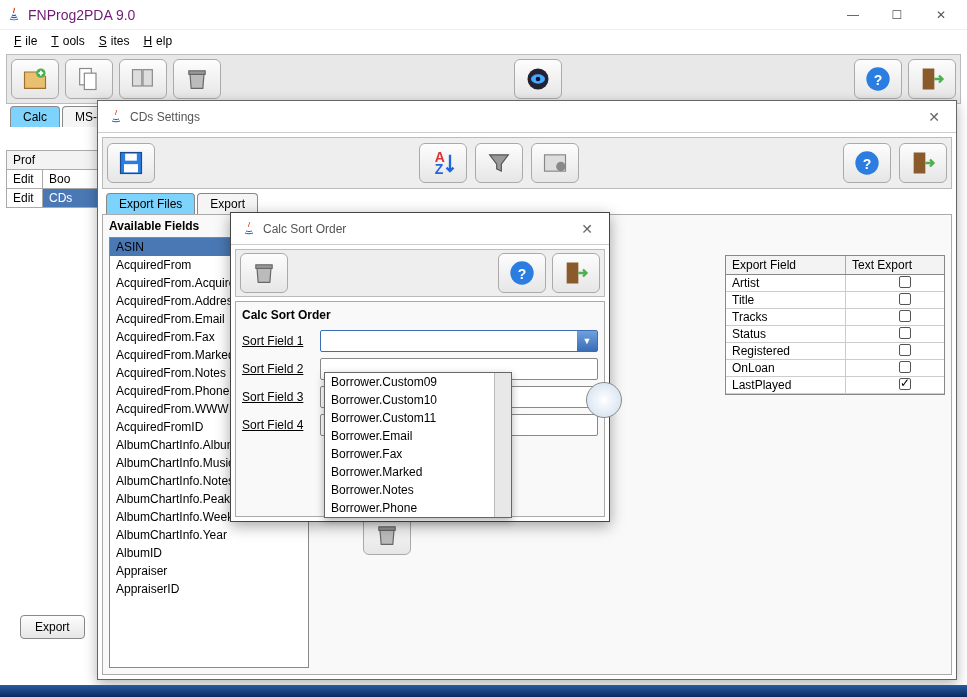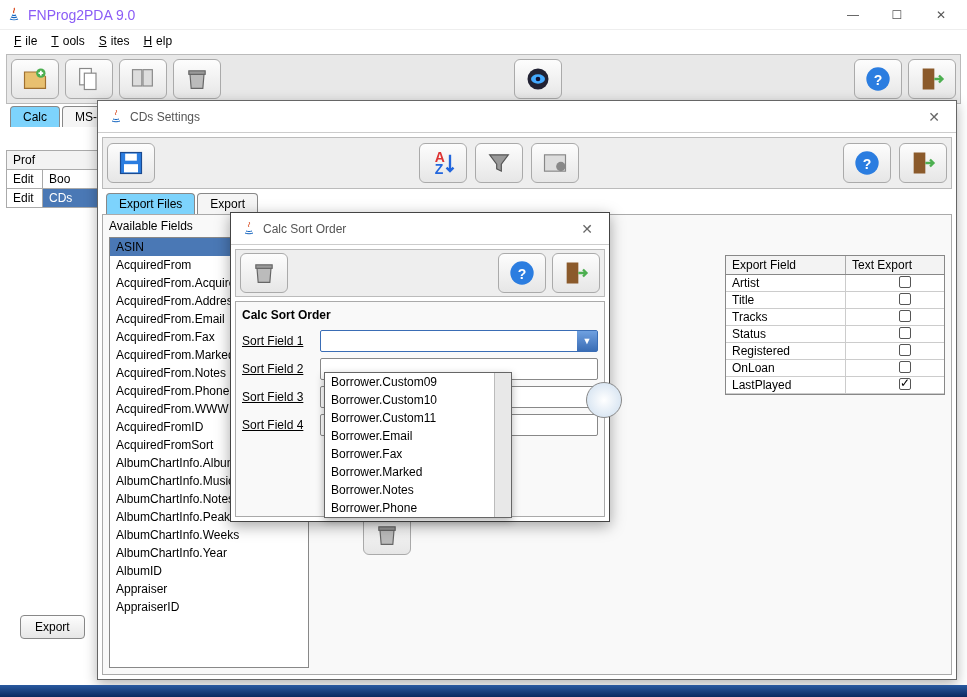--- a/index.html
+++ b/index.html
@@ -1,21 +1,21 @@
 <!DOCTYPE html>
 <html><head>
 <meta charset="utf-8">
 <style>
   * { box-sizing: border-box; font-family: Tahoma, Arial, sans-serif; font-size: 12px; }
   body { margin: 0; background: #fff; width: 967px; height: 697px; overflow: hidden; position: relative; }
 
   
   .titlebar { height: 30px; display: flex; align-items: center; padding: 0 4px; background: #fff; border-bottom: 1px solid #eee; }
   .java-icon { width: 16px; height: 16px; margin: 0 6px 0 2px; }
-  .title-text { flex: 1; color: #8b5cf6; font-size: 14px; }
+  .title-text { flex: 1; color: #701a75; font-size: 14px; }
   .winbtns { display: flex; }
   .winbtn { width: 44px; height: 28px; display: flex; align-items: center; justify-content: center; color: #555; }
 
   .menubar { display: flex; gap: 2px; padding: 2px 6px; }
   .menubar span { padding: 2px 4px; }
   .underline { text-decoration: underline; }
 
   .main-toolbar { height: 50px; background: #e8e8e8; border: 1px solid #bbb; margin: 2px 6px; display: flex; align-items: center; padding: 4px; gap: 6px; }
   .tbtn { width: 48px; height: 40px; border: 1px solid #aaa; border-radius: 6px; background: linear-gradient(#fdfdfd,#e6e6e6); display: flex; align-items: center; justify-content: center; }
   .spacer { flex: 1; }
@@ -36,21 +36,21 @@
   
   .modal-cds { position: absolute; left: 97px; top: 100px; width: 860px; height: 580px; background: #fff; border: 1px solid #666; box-shadow: 0 4px 12px rgba(0,0,0,.3); display: flex; flex-direction: column; }
   .modal-title { height: 32px; display: flex; align-items: center; padding: 0 8px; border-bottom: 1px solid #ccc; }
   .modal-title .t { flex: 1; font-size: 12px; color: #555; }
   .close-x { padding: 4px 8px; font-size: 14px; color: #666; }
   .cds-toolbar { height: 52px; background: #eee; margin: 4px; border: 1px solid #bbb; display: flex; align-items: center; padding: 4px; gap: 8px; }
 
   .cds-tabs { display: flex; gap: 2px; padding: 0 8px; }
   .cds-body { flex: 1; position: relative; margin: 0 4px 4px 4px; border: 1px solid #aaa; background: #f9f9f9; }
 
-  .avail-label { position: absolute; left: 6px; top: 4px; font-weight: normal; }
+  .avail-label { position: absolute; left: 6px; top: 4px; font-weight: bold; }
   .avail-list { position: absolute; left: 6px; top: 22px; width: 200px; bottom: 6px; border: 1px solid #888; background: #fff; overflow: hidden; }
   .avail-list div { padding: 2px 6px; white-space: nowrap; }
   .avail-list .sel { background: #4a78b5; color: #000000; }
 
   .trash-btn { position: absolute; left: 260px; top: 300px; }
 
   .export-table { position: absolute; right: 6px; top: 40px; width: 220px; border: 1px solid #888; background: #fff; }
   .export-table .hdr { display: flex; background: #f3f3f3; border-bottom: 1px solid #888; }
   .export-table .hdr div { padding: 2px 6px; }
   .export-table .hdr div:first-child { width: 120px; border-right: 1px solid #aaa; }
@@ -237,21 +237,20 @@
         <div>AcquiredFrom</div>
         <div>AcquiredFrom.AcquiredFrom</div>
         <div>AcquiredFrom.Address</div>
         <div>AcquiredFrom.Email</div>
         <div>AcquiredFrom.Fax</div>
         <div>AcquiredFrom.Marked</div>
         <div>AcquiredFrom.Notes</div>
         <div>AcquiredFrom.Phone</div>
         <div>AcquiredFrom.WWW</div>
         <div>AcquiredFromID</div>
-        <div>AcquiredFromSort</div>
         <div>AlbumChartInfo.AlbumID</div>
         <div>AlbumChartInfo.MusicChartID</div>
         <div>AlbumChartInfo.Notes</div>
         <div>AlbumChartInfo.Peak</div>
         <div>AlbumChartInfo.Weeks</div>
         <div>AlbumChartInfo.Year</div>
         <div>AlbumID</div>
         <div>Appraiser</div>
         <div>AppraiserID</div>
       </div>

